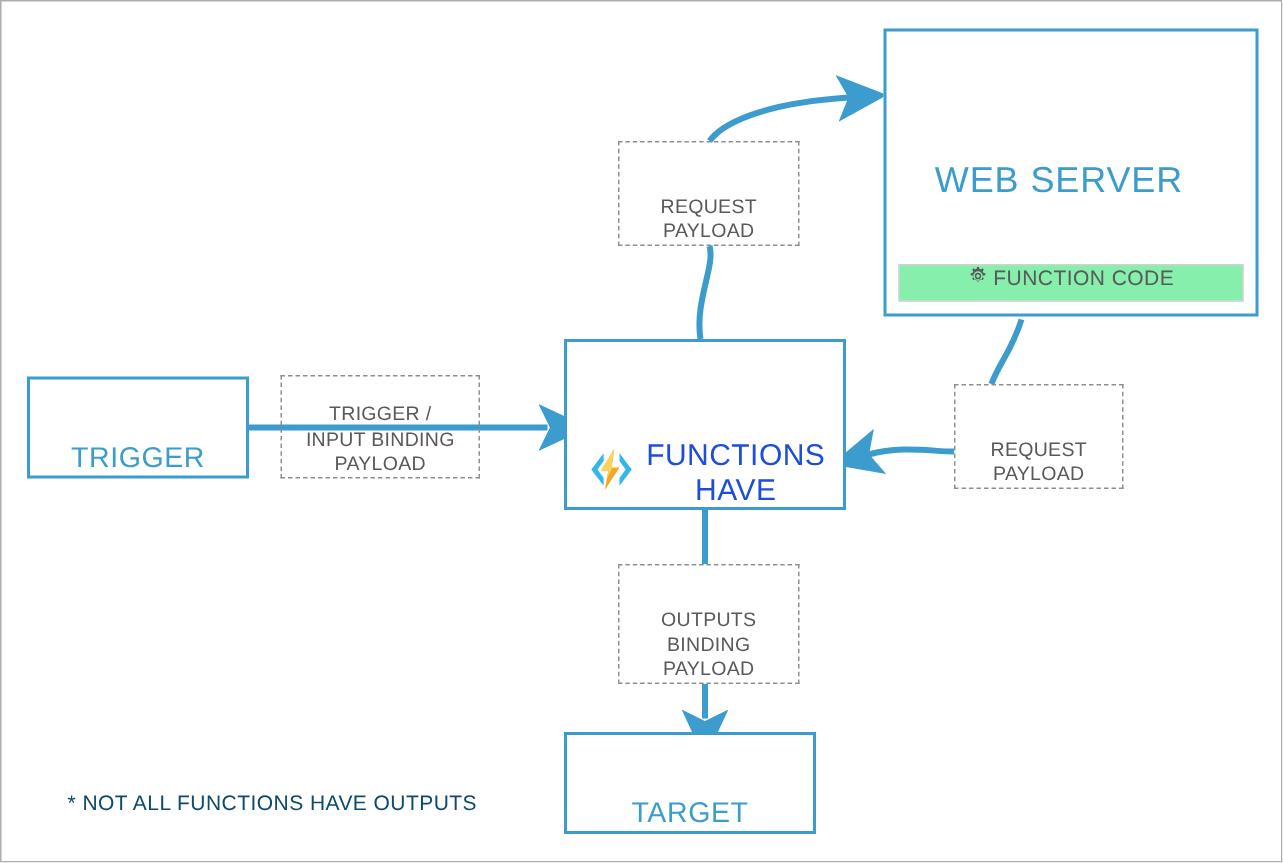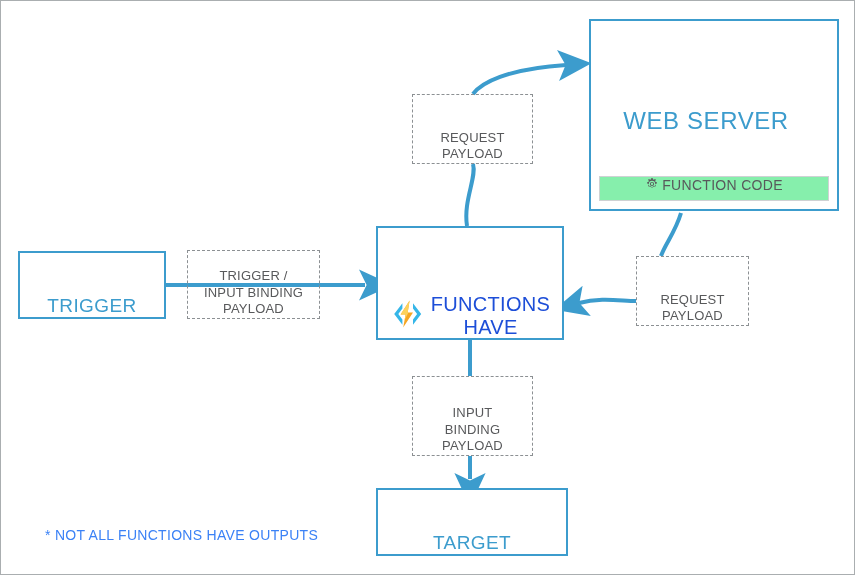--- a/index.html
+++ b/index.html
@@ -53,21 +53,21 @@
     line-height: 1.28;
     font-size: 13px;
     letter-spacing: 0.2px;
   }
 
   #trigger-box {
     left: 17px; top: 250px; width: 148px; height: 68px;
     font-size: 19px;
   }
   #target-box {
-    left: 375px; top: 487px; width: 192px; height: 68px;
+    left: 375px; top: 487px; width: 168px; height: 68px;
     font-size: 19px;
   }
   #functions-host-box {
     left: 375px; top: 225px; width: 188px; height: 114px;
     gap: 8px;
   }
   #fh-inner {
     display: flex;
     align-items: center;
     gap: 7px;
@@ -134,21 +134,21 @@
   #gear-icon { display: block; }
 
   #req-payload  { left: 411px; top: 93px;  width: 121px; height: 70px; }
   #trig-payload { left: 186px; top: 249px; width: 133px; height: 69px; }
   #resp-payload { left: 635px; top: 255px; width: 113px; height: 70px; }
   #out-payload  { left: 411px; top: 375px; width: 121px; height: 80px; }
 
   #footnote {
     position: absolute;
     left: 44px; top: 526px;
-    color: #3b82f6;
+    color: #0c4a6e;
     font-size: 14px;
     letter-spacing: 0.3px;
     white-space: nowrap;
   }
 </style>
 </head>
 <body>
 
 <div id="canvas">
 
@@ -226,21 +226,21 @@
 
   <div class="node dashbox" id="resp-payload">
     <div>
       <div>REQUEST</div>
       <div>PAYLOAD</div>
     </div>
   </div>
 
   <div class="node dashbox" id="out-payload">
     <div>
-      <div>INPUT</div>
+      <div>OUTPUTS</div>
       <div>BINDING</div>
       <div>PAYLOAD</div>
     </div>
   </div>
 
   <div id="custom-handler">
     <div id="ch-body">
       <div id="web-server-label">WEB SERVER</div>
       <div id="function-code-btn">
         <span id="gear-icon">

